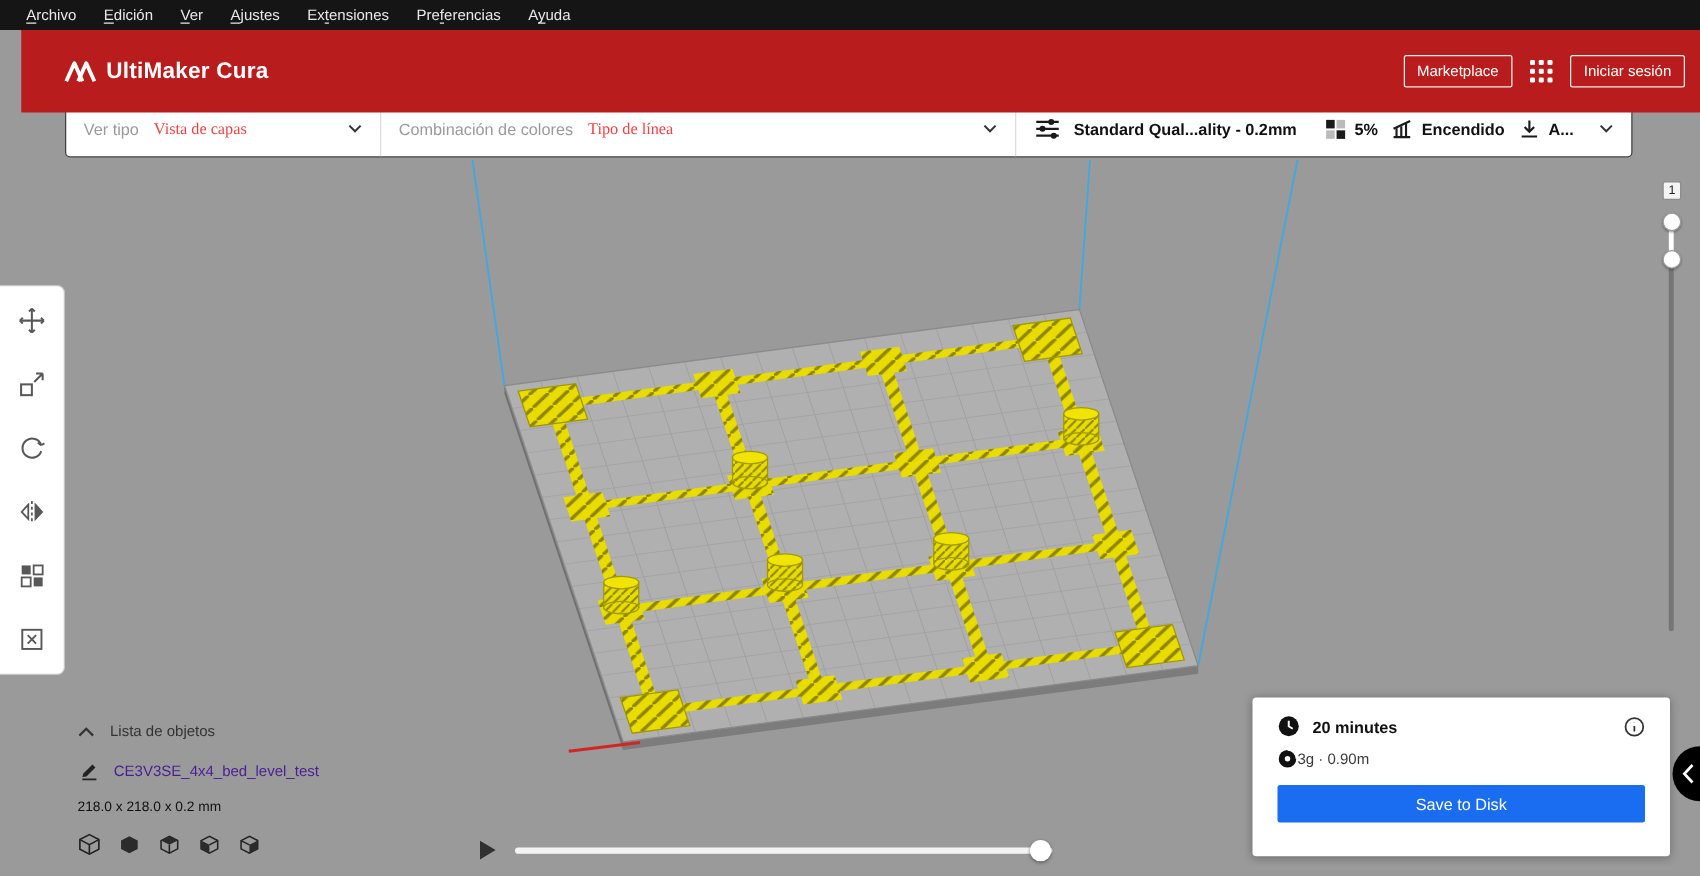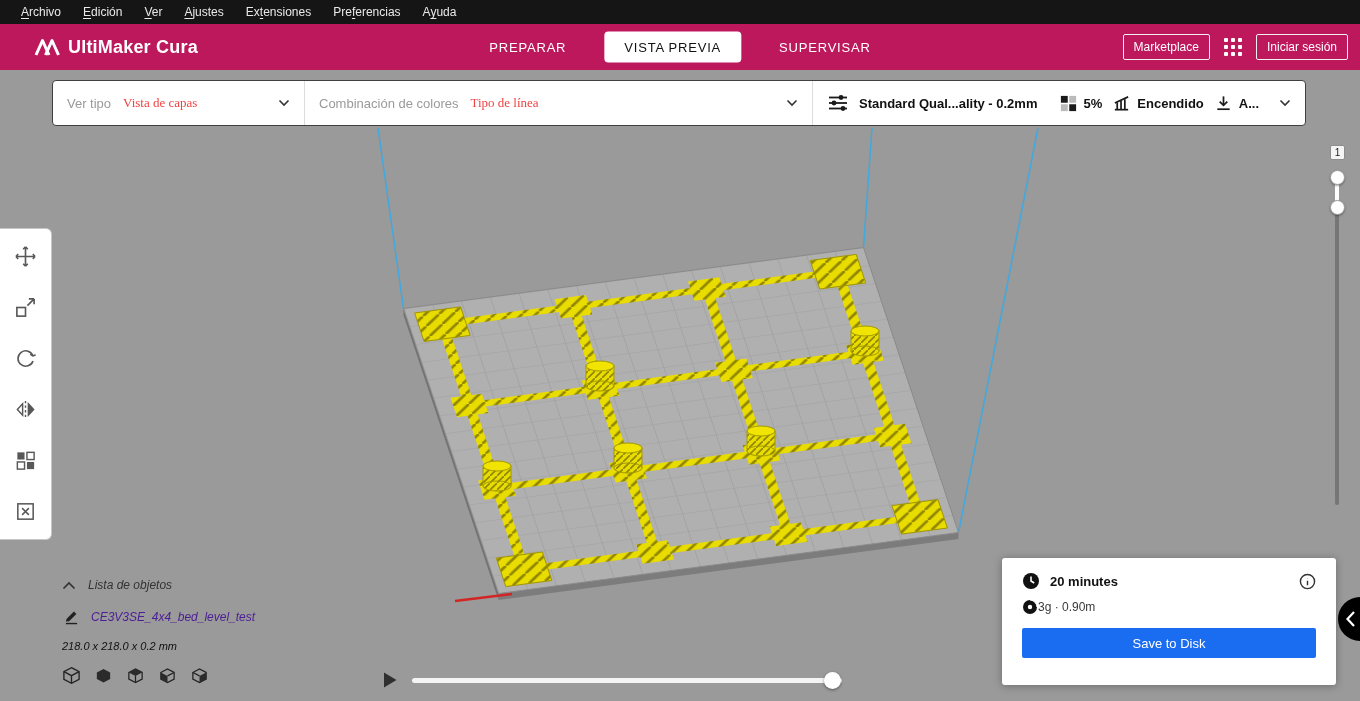--- a/index.html
+++ b/index.html
@@ -6,21 +6,21 @@
   html,body { width:1360px; height:701px; overflow:hidden; }
   body { position:relative; background:#9a9a9a; font-family:"Liberation Sans", sans-serif; }
 
   
   .menubar { position:absolute; top:0; left:0; right:0; height:24px; background:#151515;
              display:flex; align-items:center; padding-left:10px; z-index:20; }
   .menu-item { color:#e9e9e9; font-size:12px; padding:0 11px; line-height:24px; cursor:pointer; }
   .menu-item u { text-underline-offset:2px; }
 
   
-  .header { position:absolute; top:24px; left:0; right:0; height:46px; background:#be185d; z-index:20; }
+  .header { position:absolute; top:24px; left:17px; right:0; height:66px; background:#b91c1c; z-index:20; }
   .logo { position:absolute; left:34px; top:50%; transform:translateY(-50%);
           display:flex; align-items:center; gap:8px; color:#fff; }
   .logo-title { font-size:18px; font-weight:bold; letter-spacing:0.2px; }
   .stage-nav { position:absolute; left:50%; top:50%; transform:translate(-50%,-50%);
                display:flex; align-items:center; gap:18px; }
   .stage-tab { color:#fff; font-size:13px; letter-spacing:0.8px; padding:8px 20px;
                border-radius:4px; cursor:pointer; white-space:nowrap; }
   .stage-tab.active { background:#fff; color:#111; }
   .header-right { position:absolute; right:12px; top:50%; transform:translateY(-50%);
                   display:flex; align-items:center; gap:14px; }
@@ -66,21 +66,21 @@
 
   
   .play-btn { position:absolute; left:380px; top:670px; width:20px; height:20px; z-index:10; cursor:pointer;
               display:flex; align-items:center; justify-content:center; }
   .timeline { position:absolute; left:412px; top:678px; width:430px; height:5px; background:#f4f4f4;
               border-radius:3px; z-index:10; cursor:pointer; }
   .timeline-handle { position:absolute; left:824px; top:672px; width:17px; height:17px; background:#fff;
                      border-radius:50%; box-shadow:0 1px 3px rgba(0,0,0,0.45); z-index:11; cursor:pointer; }
 
   
-  .object-list { position:absolute; left:62px; top:578px; z-index:10; color:#222;font-style:italic; }
+  .object-list { position:absolute; left:62px; top:578px; z-index:10; color:#222; }
   .ol-header { display:flex; align-items:center; gap:12px; cursor:pointer; }
   .ol-title { font-size:12px; color:#333; }
   .ol-entry { display:flex; align-items:center; gap:12px; margin-top:17px; cursor:pointer; padding-left:2px; }
   .ol-name { font-size:12px; color:#4c1d95; }
   .ol-dims { font-size:11px; color:#111; margin-top:15px; }
   .view-icons { display:flex; gap:13px; margin-top:14px; align-items:center; }
   .view-icon-btn { cursor:pointer; display:flex; }
 
   
   .summary-panel { position:absolute; left:1002px; top:558px; width:334px; height:127px; background:#fff;
@@ -206,25 +206,20 @@
 
 <div class="header">
   <div class="logo">
     <svg width="26" height="20" viewBox="0 0 26 20">
       <path d="M2 17.5 L8.5 3 L15 17.5" fill="none" stroke="#fff" stroke-width="3" stroke-linejoin="round"></path>
       <path d="M11.5 17.5 L18 3 L24.5 17.5" fill="none" stroke="#fff" stroke-width="3" stroke-linejoin="round"></path>
     </svg>
     <span class="logo-title">UltiMaker Cura</span>
   </div>
 
-  <div class="stage-nav">
-    <div class="stage-tab">PREPARAR</div>
-    <div class="stage-tab active">VISTA PREVIA</div>
-    <div class="stage-tab">SUPERVISAR</div>
-  </div>
 
   <div class="header-right">
     <div class="outline-btn">Marketplace</div>
     <div class="apps-grid">
       <span></span>
         <span></span>
         <span></span>
         <span></span>
         <span></span>
         <span></span>

